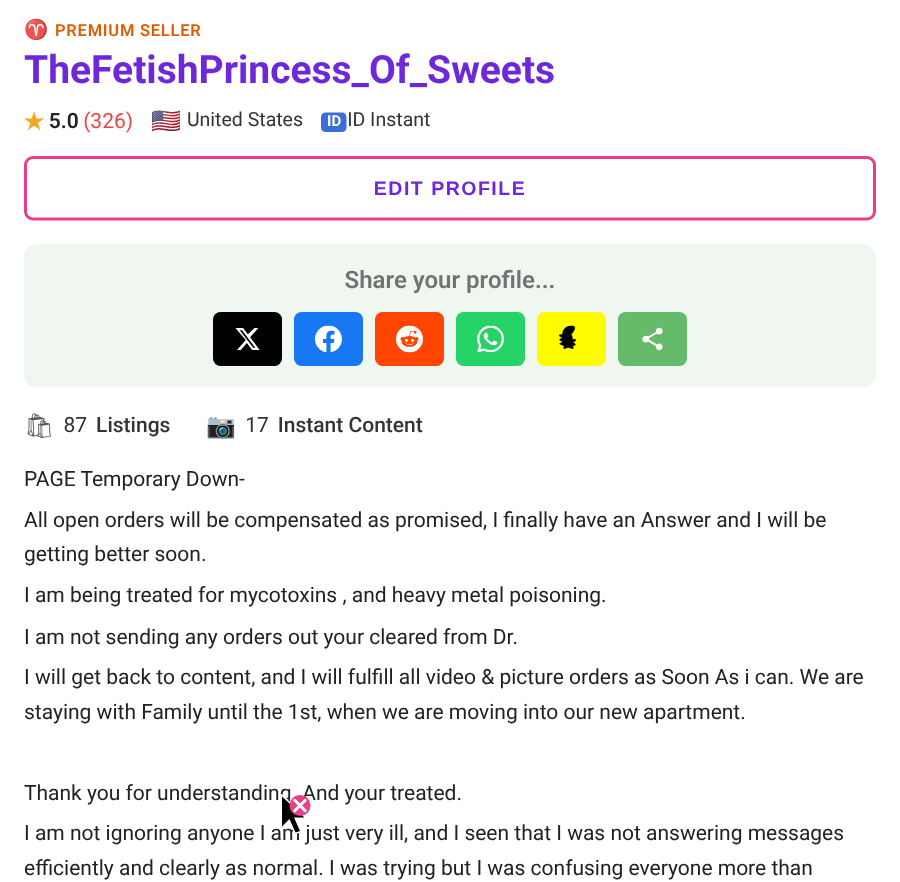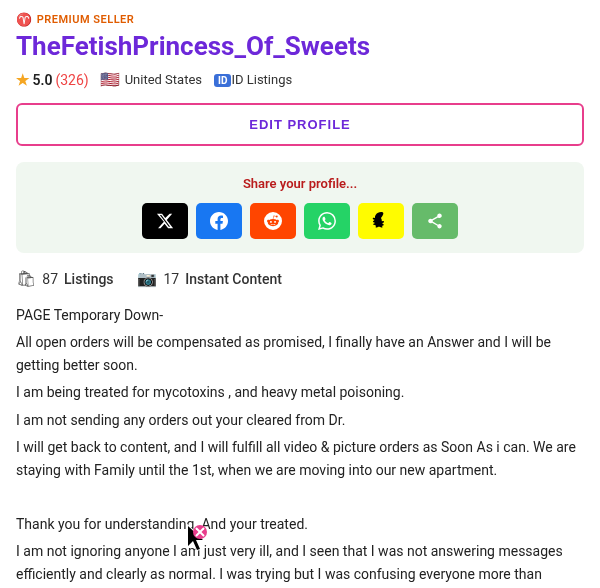--- a/index.html
+++ b/index.html
@@ -100,23 +100,23 @@
       margin-bottom: 16px;
     }
     .share-section {
       background: #f0f7f0;
       border-radius: 8px;
       padding: 14px 16px;
       margin-bottom: 16px;
     }
     .share-title {
       text-align: center;
-      font-size: 13px;
+      font-size: 16px;
       font-weight: 600;
-      color: #b91c1c;
+      color: #737373;
       margin-bottom: 12px;
     }
     .share-buttons {
       display: flex;
       justify-content: center;
       gap: 8px;
     }
     .share-btn {
       width: 46px;
       height: 36px;
@@ -193,21 +193,21 @@
       <span class="star-icon">★</span>
       <span>5.0</span>
       <span class="rating-count">(326)</span>
     </div>
     <div class="location">
       <span class="flag">🇺🇸</span>
       <span>United States</span>
     </div>
     <div class="id-verified">
       <span class="id-icon">ID</span>
-      <span>ID Listings</span>
+      <span>ID Instant</span>
     </div>
   </div>
 
   <button class="edit-profile-btn">EDIT PROFILE</button>
 
   <div class="share-section">
     <div class="share-title">Share your profile...</div>
     <div class="share-buttons">
       <button class="share-btn twitter" title="Twitter">
         <svg width="18" height="18" viewBox="0 0 24 24" fill="white">

